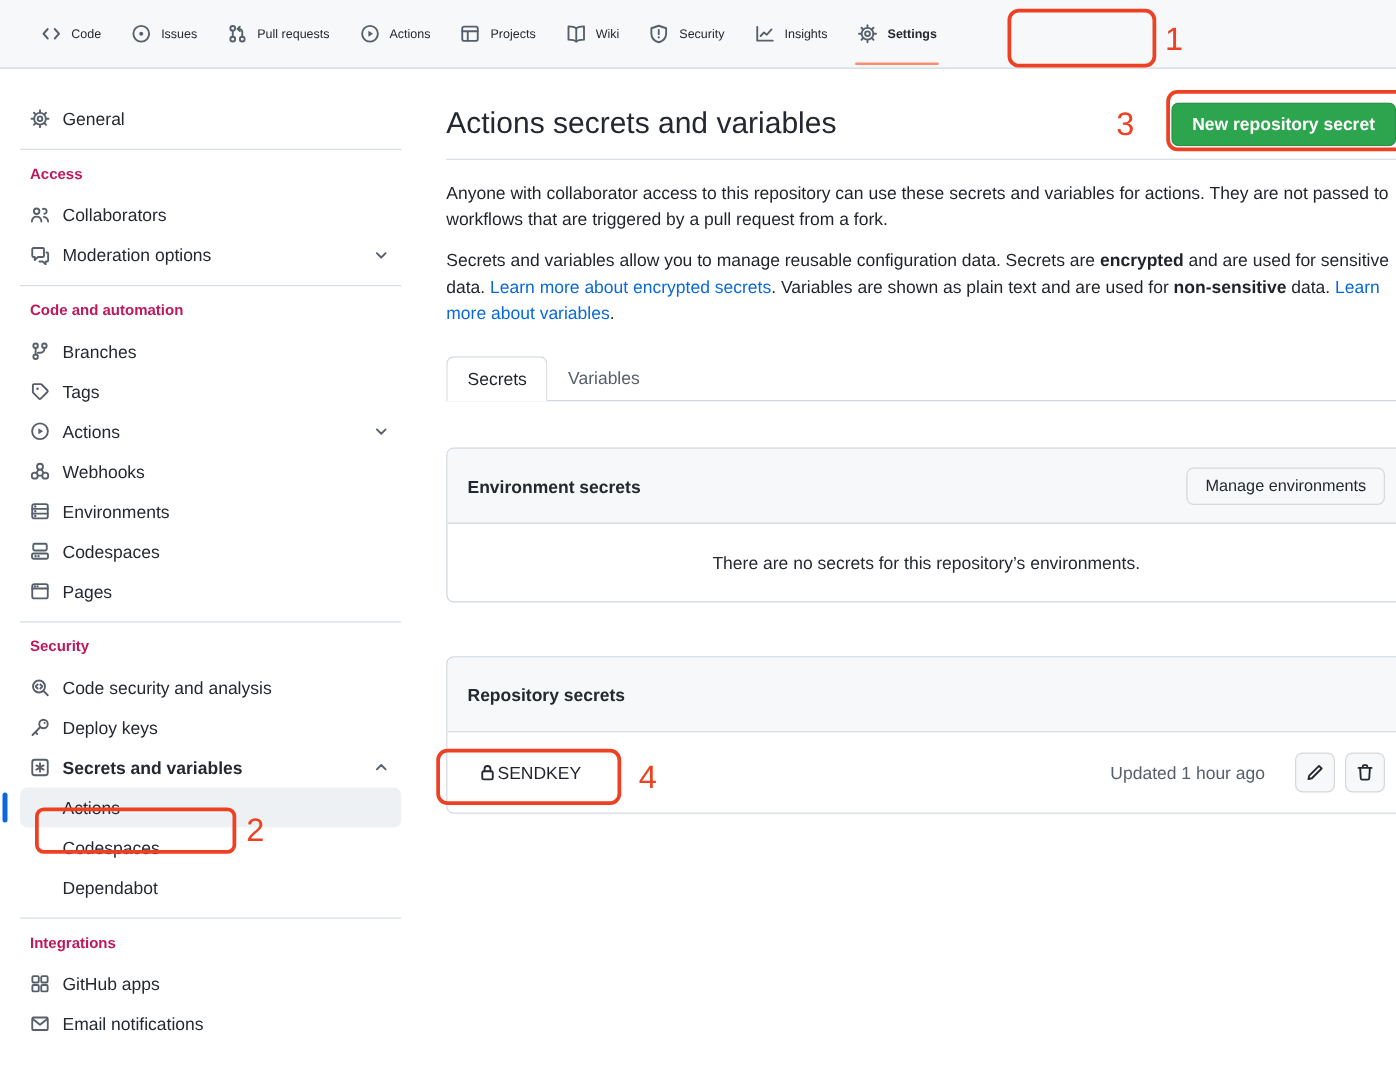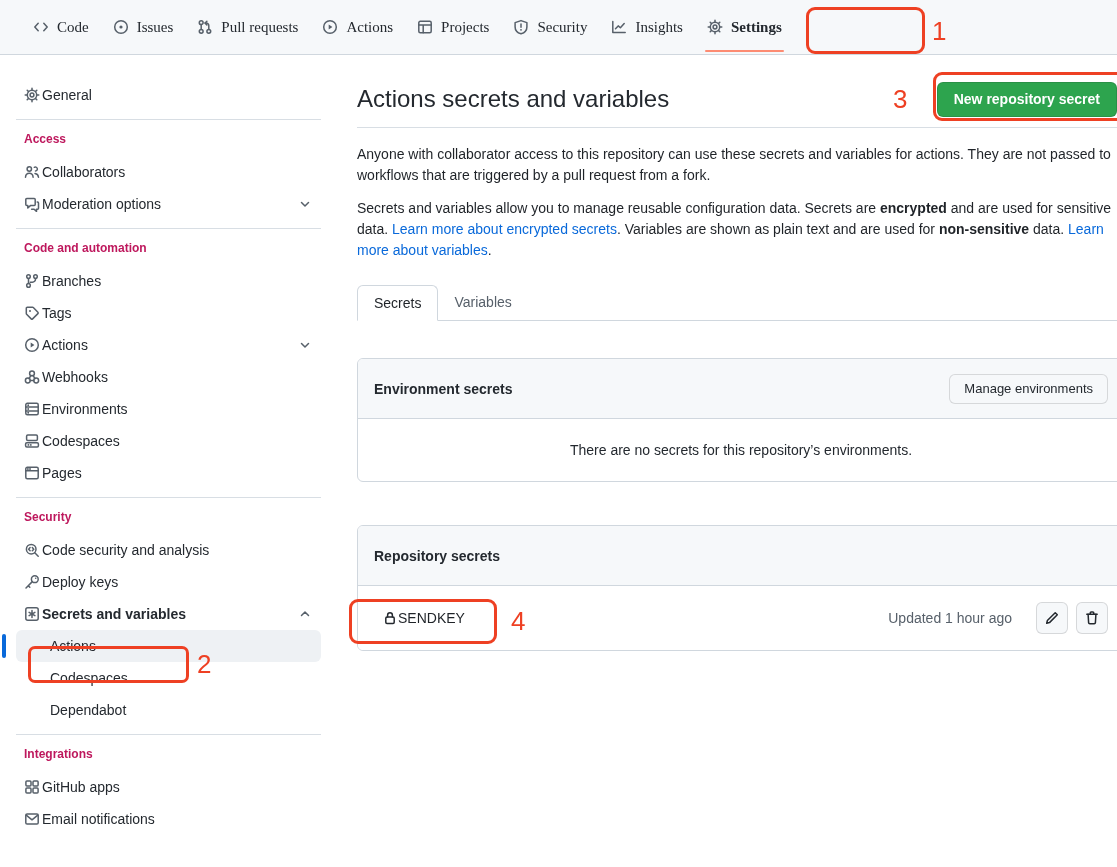--- a/index.html
+++ b/index.html
@@ -5,33 +5,33 @@
   * { margin:0; padding:0; box-sizing:border-box; }
   html,body { width:1117px; height:867px; overflow:hidden; background:#fff;
     font-family:"Liberation Sans","DejaVu Sans",sans-serif; color:#1f2328; }
   body { position:relative; }
 
   
   .topnav { position:absolute; left:0; top:0; width:1117px; height:55px;
     background:#f6f8fa; border-bottom:1px solid #d0d7de;
     display:flex; align-items:stretch; padding-left:21px; }
   .nav-item { display:flex; align-items:center; gap:8px; padding:9px 12px;
-    font-size:15px; color:#24292f; position:relative; cursor:pointer;font-family:Liberation Serif, serif; }
+    font-size:10px; color:#24292f; position:relative; cursor:pointer; }
   .nav-item.active .nav-label { font-weight:700; }
   .nav-underline { position:absolute; left:10px; right:10px; bottom:2px; height:2.5px;
     background:#fd8c73; border-radius:3px; }
 
   .ic { width:16px; height:16px; flex:none; fill:none; stroke:#57606a;
     stroke-width:1.5; stroke-linecap:round; stroke-linejoin:round; }
   .ic.dark { stroke:#24292f; }
   .fillg { fill:#57606a; stroke:none; }
 
   
   .sidebar { position:absolute; left:0; top:55px; width:337px; padding:24px 16px 0 16px; }
-  .side-item { display:flex; align-items:center; gap:2px; height:32px;
+  .side-item { display:flex; align-items:center; gap:10px; height:32px;
     padding:0 8px; font-size:14px; color:#24292f; border-radius:6px; position:relative; cursor:pointer; }
   .side-item .grow { flex:1; }
   .side-item.bold { font-weight:700; }
   .side-sub { padding-left:34px; }
   .side-sub.active { background:#eef1f4; }
   .accent-bar { position:absolute; left:-14px; top:4px; width:4px; height:24px;
     border-radius:2px; background:#0969da; }
   .side-divider { border:none; border-top:1px solid #d8dee4; margin:8px 0; }
   .side-header { font-size:12px; font-weight:700; color:#be185d; padding-left:8px;
     margin:12px 0 10px 0; }
@@ -122,20 +122,27 @@
         <path class="fillg" d="M6.7 5.6 10.4 8l-3.7 2.4z"></path>
       </svg>
     <span class="nav-label">Actions</span>
   </div>
   <div class="nav-item">
     <svg class="ic" viewBox="0 0 16 16">
         <rect x="1.8" y="2.3" width="12.4" height="11.4" rx="1.5"></rect>
         <path d="M1.8 6h12.4M6.2 6v7.7"></path>
       </svg>
     <span class="nav-label">Projects</span>
+  </div>
+  <div class="nav-item">
+    <svg class="ic" viewBox="0 0 16 16">
+        <path d="M8 3.6C6.6 2.4 4.8 2.1 1.8 2.1v10.6c3 0 4.8.3 6.2 1.5 1.4-1.2 3.2-1.5 6.2-1.5V2.1c-3 0-4.8.3-6.2 1.5z"></path>
+        <path d="M8 3.6v10.6"></path>
+      </svg>
+    <span class="nav-label">Wiki</span>
   </div>
   <div class="nav-item">
     <svg class="ic" viewBox="0 0 16 16">
         <path d="M8 1.6 13.9 3.6v4.3c0 3.5-2.4 5.8-5.9 6.9-3.5-1.1-5.9-3.4-5.9-6.9V3.6z"></path>
         <path d="M8 4.9v3.4"></path>
         <circle class="fillg" cx="8" cy="10.8" r=".9"></circle>
       </svg>
     <span class="nav-label">Security</span>
   </div>
   <div class="nav-item">

